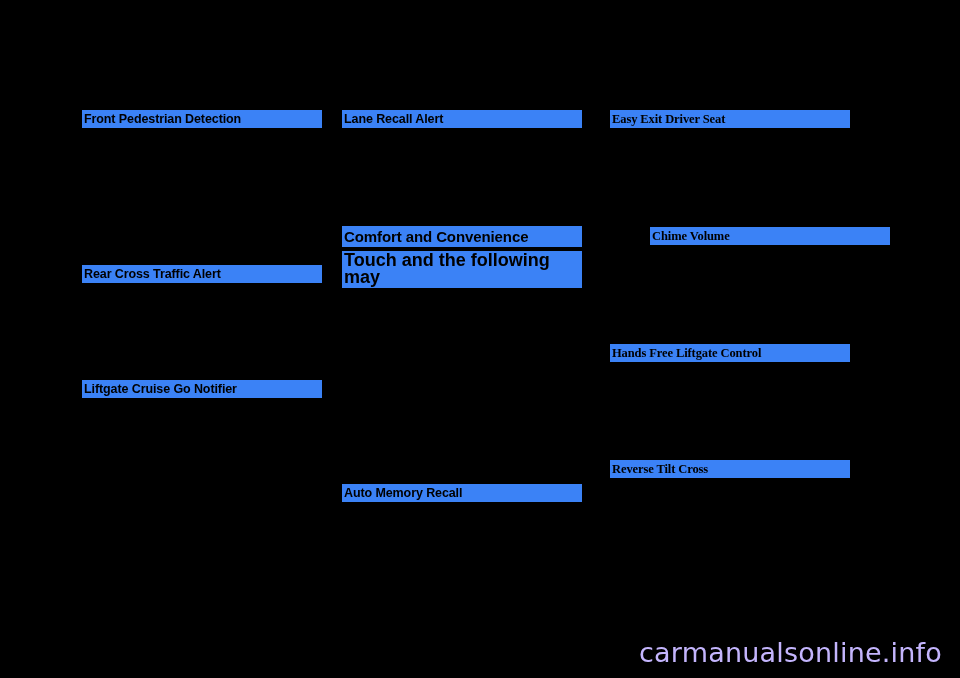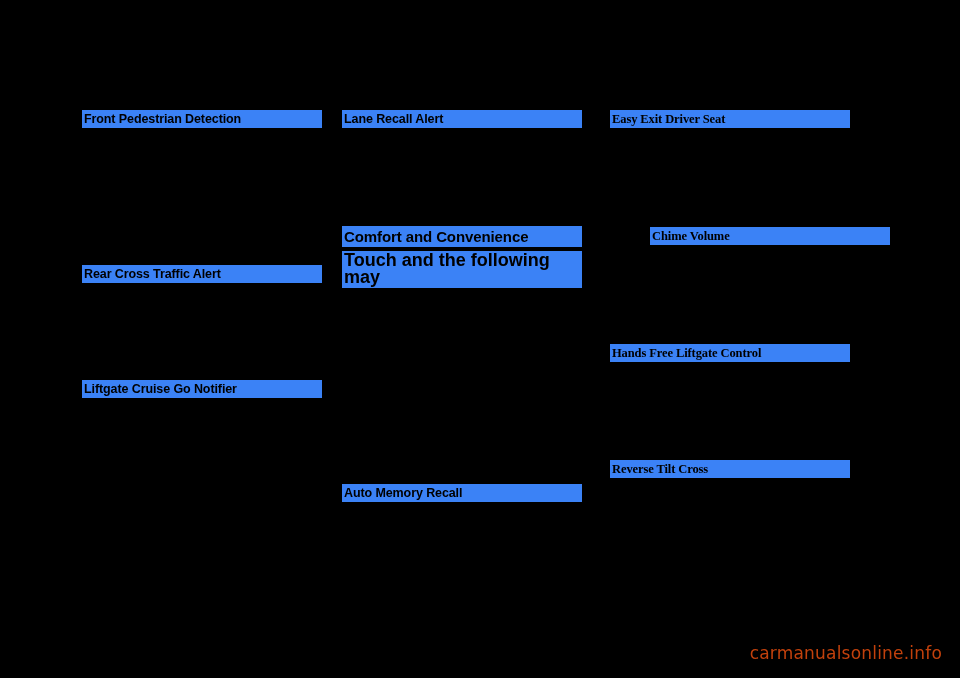--- a/index.html
+++ b/index.html
@@ -74,22 +74,22 @@
 
   
   .w-col1 { left: 0; width: 240px; }
   .w-col2 { left: 0; width: 240px; }
   .w-col3 { left: 8px; width: 240px; font-family: Liberation Serif, serif; }
 
   #watermark {
     position: absolute;
     right: 18px;
     bottom: 10px;
-    color: #c2410c;
-    font-size: 17px;
+    color: #c4b5fd;
+    font-size: 27px;
     font-weight: normal;
     letter-spacing: 0.2px;
     line-height: 30px;
     white-space: nowrap;
     font-family: "DejaVu Sans", sans-serif;
   }
 </style>
 </head>
 <body>
 

